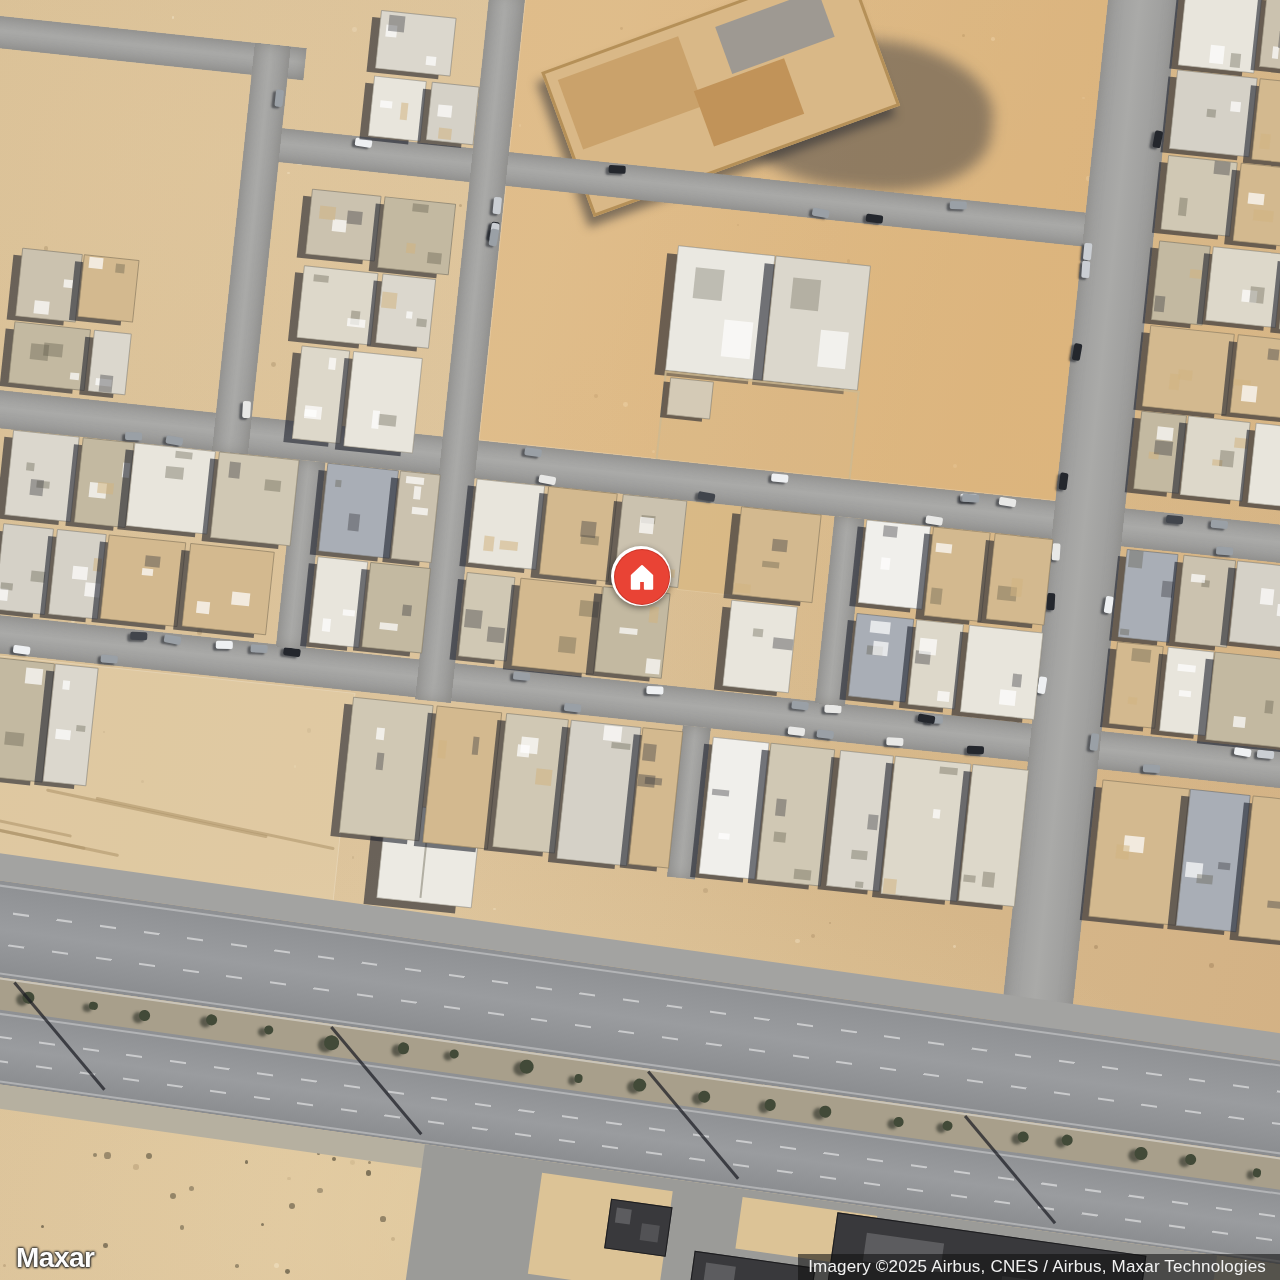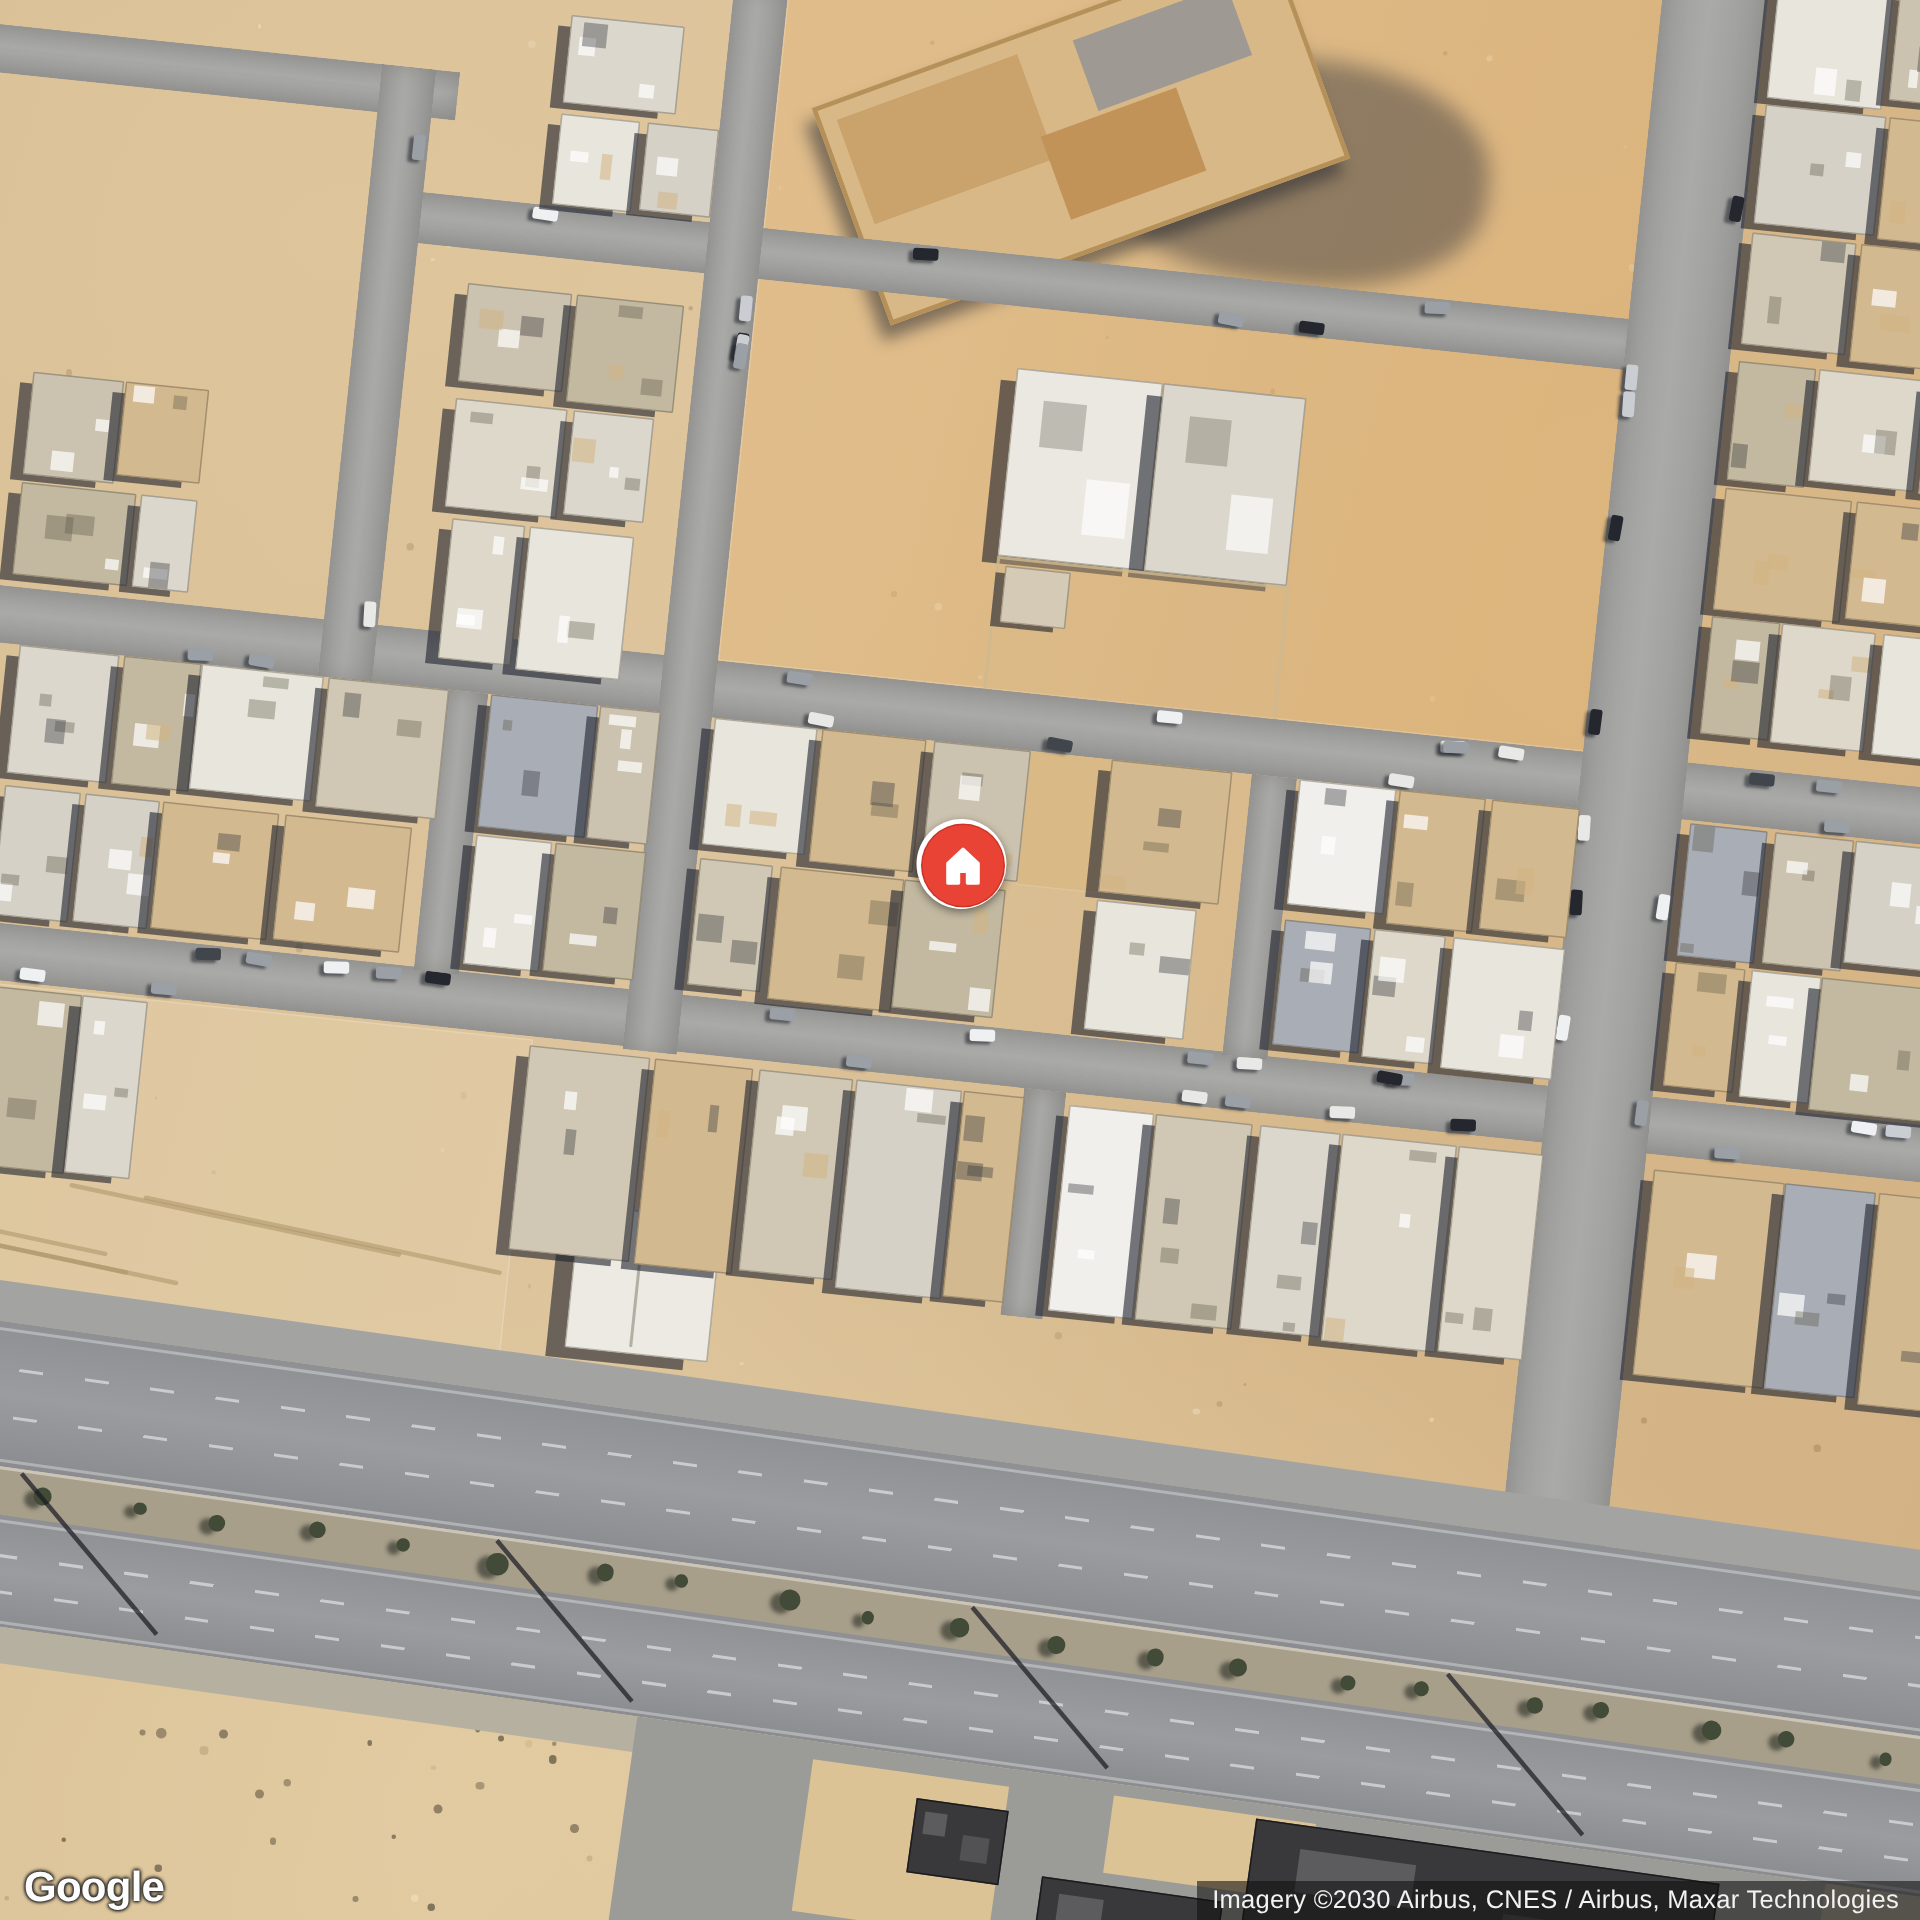--- a/index.html
+++ b/index.html
@@ -700,17 +700,17 @@
     </div>
 
   <div id="marker" style="left: 611px; top: 546px; width: 60px; height: 60px;">
     <div class="inner" style="left: 3px; top: 3px; width: 54px; height: 54px; background: rgb(233, 67, 53); border: 1px solid rgba(180, 40, 30, 0.55);">
       <svg width="32" height="32" viewBox="0 0 24 24">
         <path d="M4.4 20.8 V10.9 L12 3.8 L19.6 10.9 V20.8 H14.2 V14.9 H9.8 V20.8 Z" fill="#ffffff" stroke="#ffffff" stroke-width="1.6" stroke-linejoin="round"></path>
       </svg>
     </div>
   </div>
 
-  <div id="glogo">Google</div>
+  <div id="glogo">Maxar</div>
   <div id="attr">
-    <span>Imagery ©2030 Airbus, CNES / Airbus, Maxar Technologies</span>
+    <span>Imagery ©2025 Airbus, CNES / Airbus, Maxar Technologies</span>
   </div>
 </div>
 
 </body></html>

